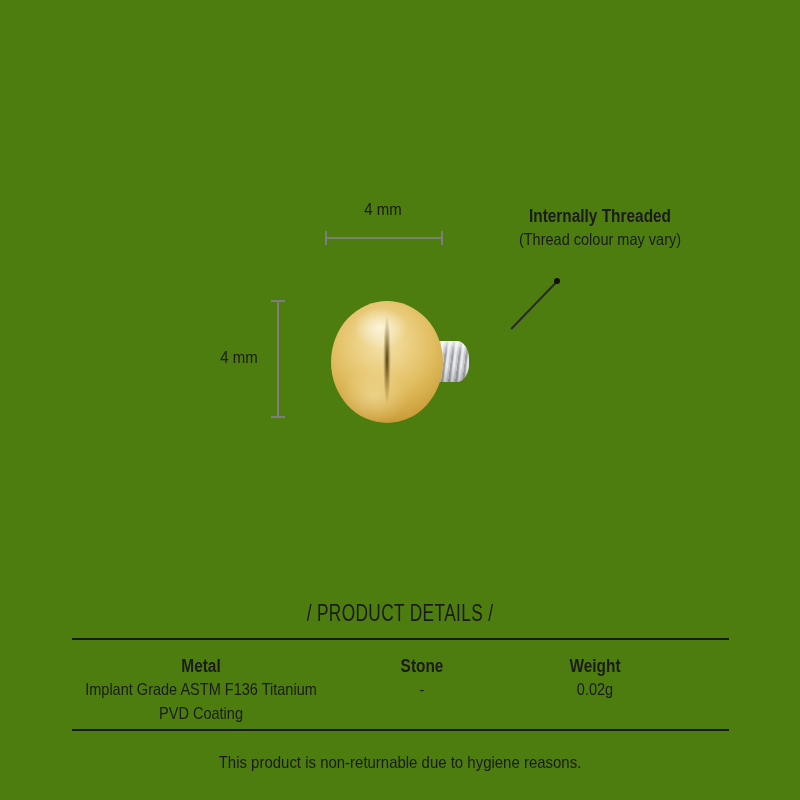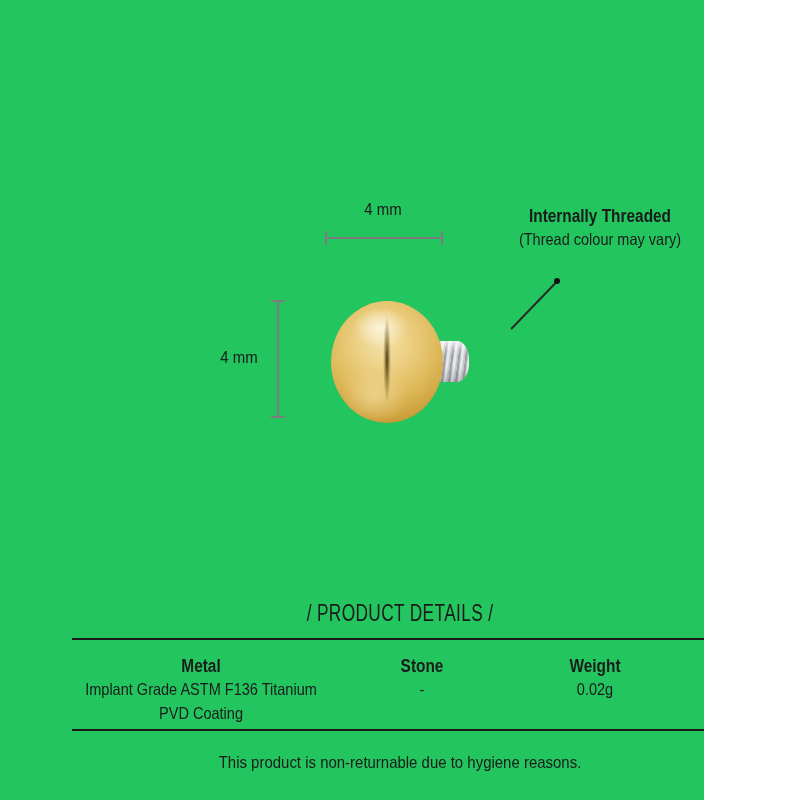--- a/index.html
+++ b/index.html
@@ -3,22 +3,22 @@
 <meta charset="utf-8">
 <style>
   html, body {
     margin: 0; padding: 0;
     background: #ffffff;
     font-family: "Liberation Sans", sans-serif;
     color: #1b1b1b;
   }
   .canvas {
     position: relative;
-    width: 704px; height: 800px;
-    background: #22c55e;
+    width: 800px; height: 800px;
+    background: #4d7c0f;
     overflow: hidden;
   }
   
   .ctext {
     position: absolute;
     white-space: nowrap;
     transform: translateX(-50%) scaleX(0.88);
   }
   
   .dimline { position: absolute; background: #7d7d7d; }

